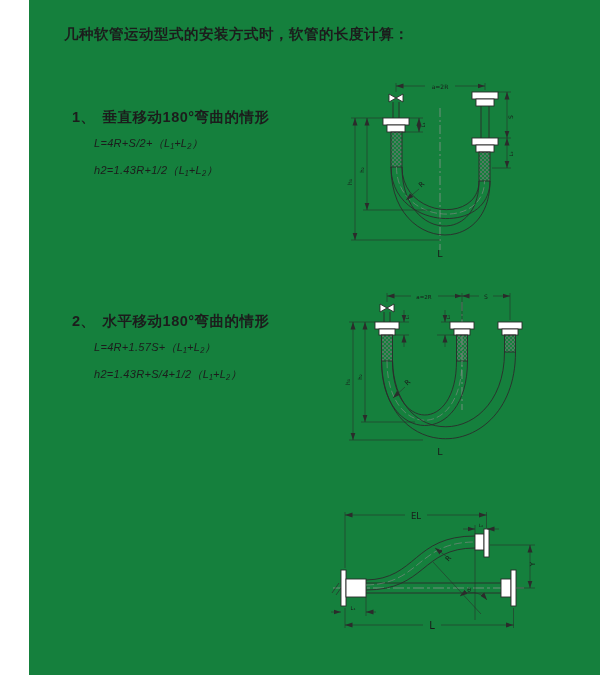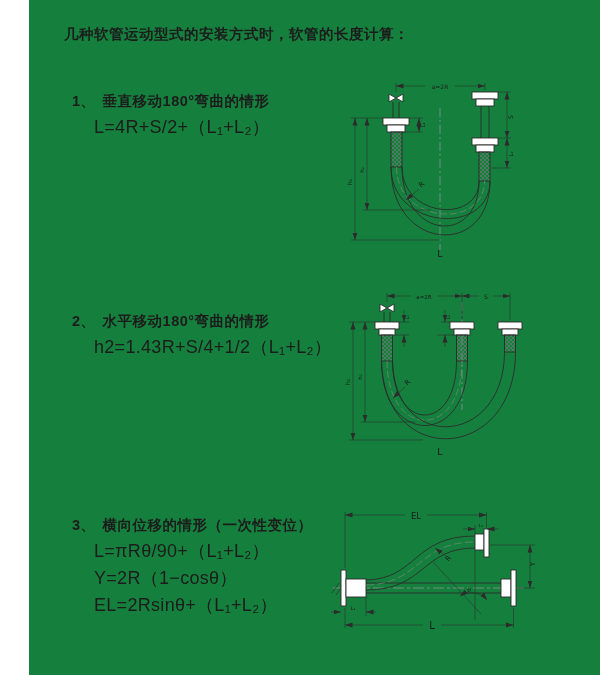--- a/index.html
+++ b/index.html
@@ -8,56 +8,50 @@
     font-family:"Liberation Sans","DejaVu Sans",sans-serif;color:#1c1c1c;
   }
   .page{position:relative;width:600px;height:675px;background:#15803d;margin-left:29px;}
   .title{
     position:absolute;left:35px;top:25px;font-size:14.5px;font-weight:bold;
     letter-spacing:0.5px;white-space:nowrap;
   }
   .section{position:absolute;left:43px;white-space:nowrap;}
   .sec-heading{font-size:14.5px;font-weight:bold;letter-spacing:0.5px;height:22px;}
   .sec-heading .num{margin-right:7px;}
-  .formula{font-size:18px;line-height:27px;margin-left:22px;letter-spacing:0.3px;}
+  .formula{font-size:11px;line-height:27px;margin-left:22px;letter-spacing:0.3px;font-style:italic;}
   .diag{position:absolute;}
   svg text{fill:#1a1a1a;font-family:"DejaVu Sans","Liberation Sans",sans-serif;}
   .t45{font-size:4.5px;} .t5{font-size:5px;} .t55{font-size:5.5px;}
   .t6{font-size:6px;} .t7{font-size:7px;} .t8{font-size:8.5px;}
   .t9{font-size:9.5px;} .t10{font-size:10px;}
 </style>
 </head>
 <body>
 
 <div class="page">
 
   <div class="title">几种软管运动型式的安装方式时，软管的长度计算：</div>
 
-  <div class="section" style="top:92px">
+  <div class="section" style="top:108px">
     <div class="sec-heading">
       <span class="num">1、</span><span>垂直移动180°弯曲的情形</span>
     </div>
     <div class="formula">L=4R+S/2+（L₁+L₂）</div>
+    <div class="formula">h2=1.43R+1/2（L₁+L₂）</div>
   </div>
 
   <div class="section" style="top:312px">
     <div class="sec-heading">
       <span class="num">2、</span><span>水平移动180°弯曲的情形</span>
     </div>
+    <div class="formula">L=4R+1.57S+（L₁+L₂）</div>
     <div class="formula">h2=1.43R+S/4+1/2（L₁+L₂）</div>
   </div>
 
-  <div class="section" style="top:516px">
-    <div class="sec-heading">
-      <span class="num">3、</span><span>横向位移的情形（一次性变位）</span>
-    </div>
-    <div class="formula">L=πRθ/90+（L₁+L₂）</div>
-    <div class="formula">Y=2R（1−cosθ）</div>
-    <div class="formula">EL=2Rsinθ+（L₁+L₂）</div>
-  </div>
 
   <svg class="diag" style="left:310px;top:70px" width="285" height="192" viewBox="0 0 285 192">
     <defs>
       <marker id="ar1" markerUnits="userSpaceOnUse" markerWidth="8" markerHeight="6" refX="7.5" refY="3" orient="auto-start-reverse">
         <path d="M0,0.5 L7.5,3 L0,5.5 Z" fill="#2b2b2b"></path>
       </marker>
       <pattern id="hat1" width="4" height="4" patternUnits="userSpaceOnUse">
         <path d="M0,0 L4,4 M4,0 L0,4" stroke="#777" stroke-width="0.6"></path>
       </pattern>
     </defs>

